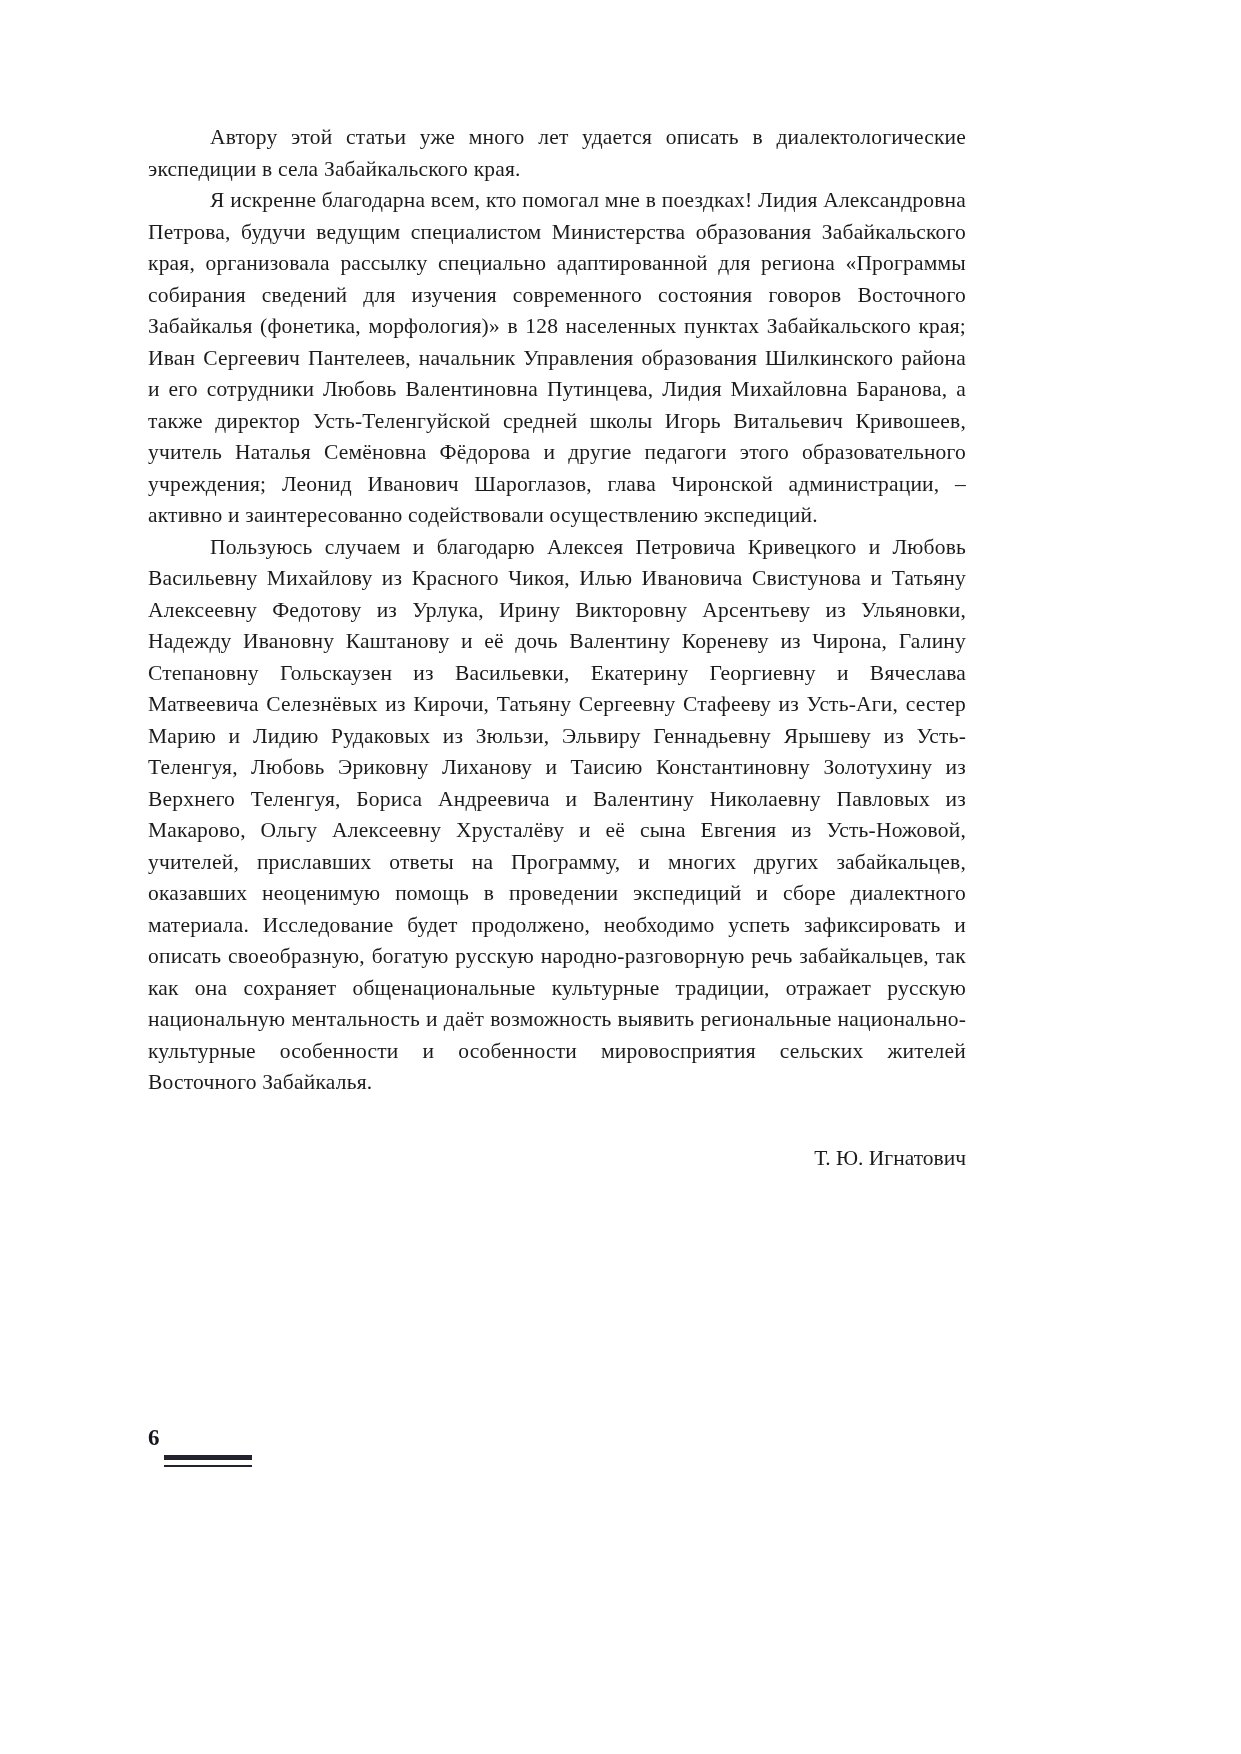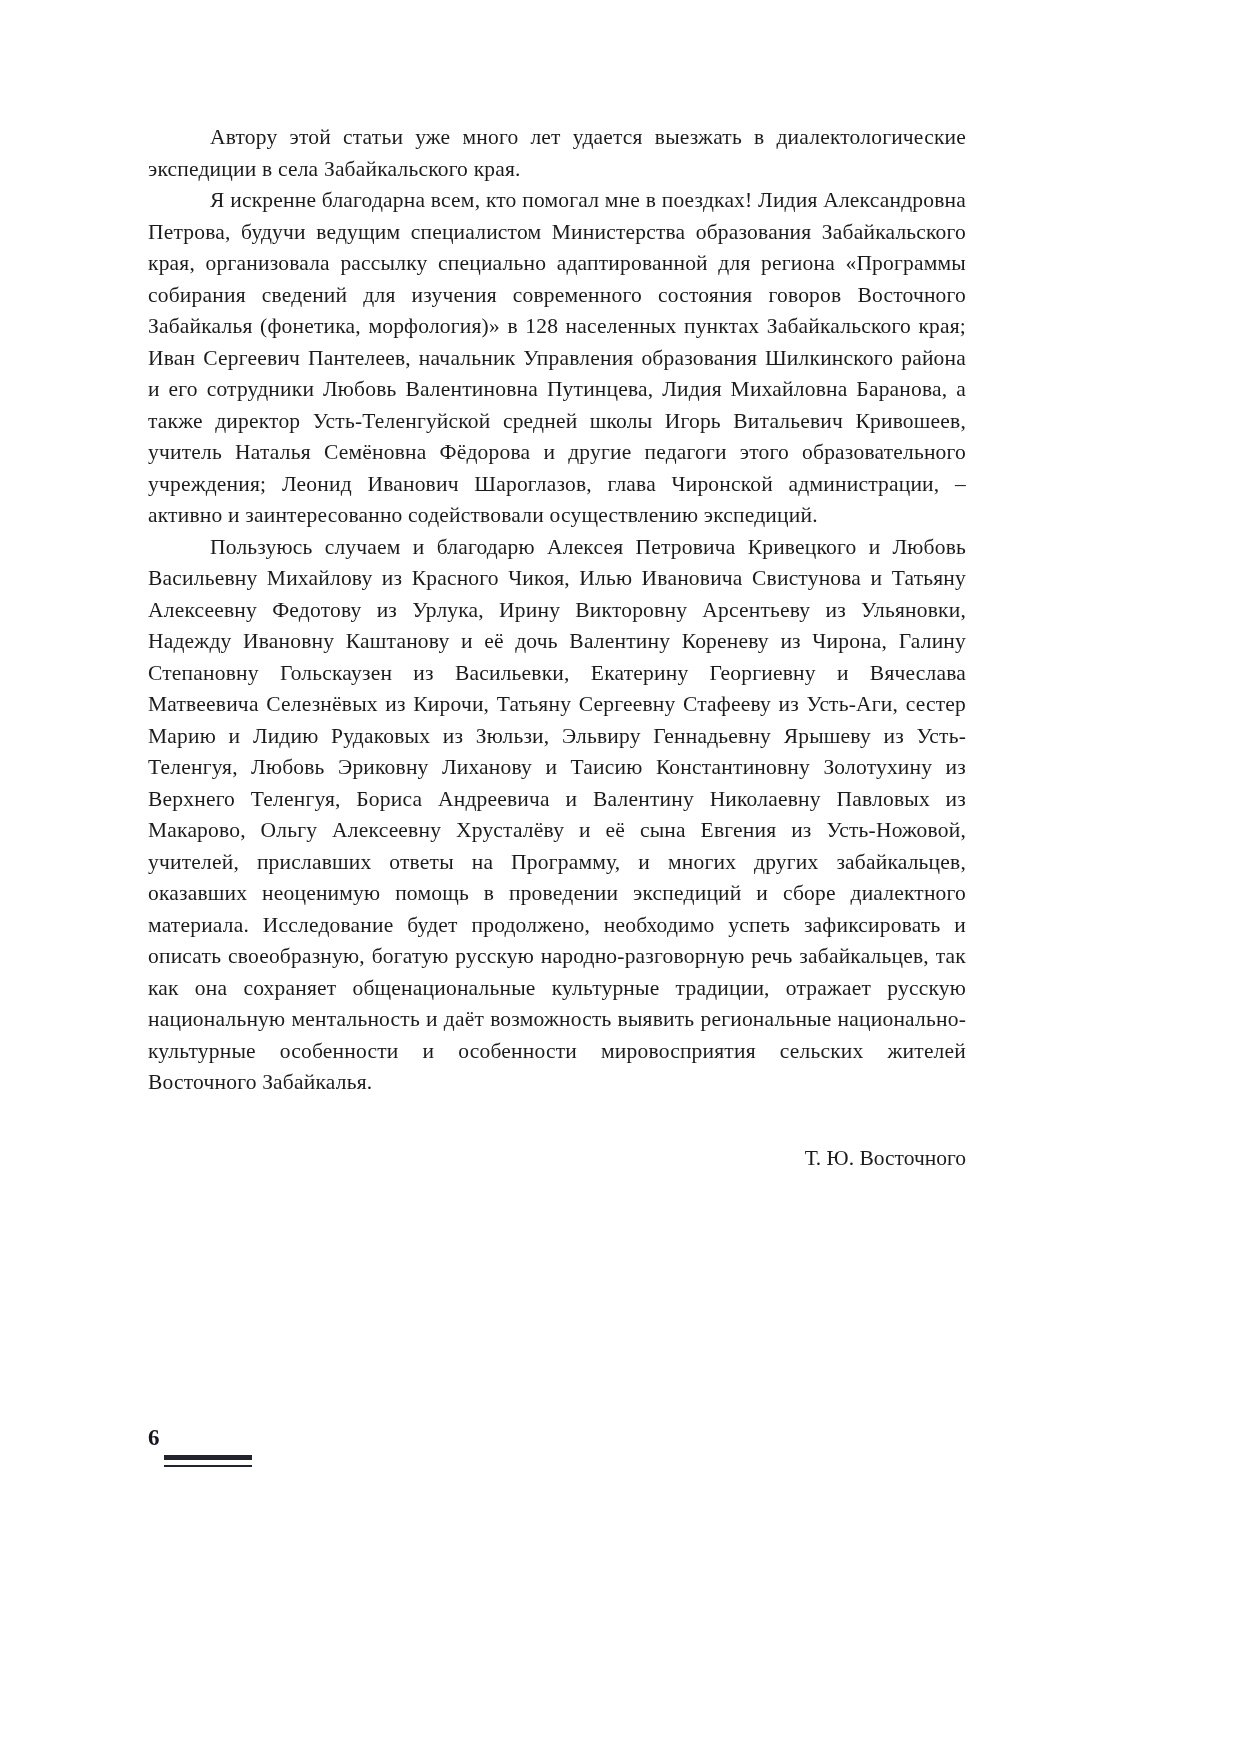--- a/index.html
+++ b/index.html
@@ -55,22 +55,22 @@
     height: 5px;
     border-top: 5px solid #23232e;
     border-bottom: 2px solid #23232e;
   }
 </style>
 </head>
 <body>
 
 <div class="page">
   <div class="text-block">
-    <p class="para">Автору этой статьи уже много лет удается выезжать в диалектологические экспедиции в села Забайкальского края.</p>
+    <p class="para">Автору этой статьи уже много лет удается описать в диалектологические экспедиции в села Забайкальского края.</p>
     <p class="para">Я искренне благодарна всем, кто помогал мне в поездках! Лидия Александровна Петрова, будучи ведущим специалистом Министерства образования Забайкальского края, организовала рассылку специально адаптированной для региона «Программы собирания сведений для изучения современного состояния говоров Восточного Забайкалья (фонетика, морфология)» в 128 населенных пунктах Забайкальского края; Иван Сергеевич Пантелеев, начальник Управления образования Шилкинского района и его сотрудники Любовь Валентиновна Путинцева, Лидия Михайловна Баранова, а также директор Усть-Теленгуйской средней школы Игорь Витальевич Кривошеев, учитель Наталья Семёновна Фёдорова и другие педагоги этого образовательного учреждения; Леонид Иванович Шароглазов, глава Чиронской администрации, – активно и заинтересованно содействовали осуществлению экспедиций.</p>
     <p class="para">Пользуюсь случаем и благодарю Алексея Петровича Кривецкого и Любовь Васильевну Михайлову из Красного Чикоя, Илью Ивановича Свистунова и Татьяну Алексеевну Федотову из Урлука, Ирину Викторовну Арсентьеву из Ульяновки, Надежду Ивановну Каштанову и её дочь Валентину Кореневу из Чирона, Галину Степановну Гольскаузен из Васильевки, Екатерину Георгиевну и Вячеслава Матвеевича Селезнёвых из Кирочи, Татьяну Сергеевну Стафееву из Усть-Аги, сестер Марию и Лидию Рудаковых из Зюльзи, Эльвиру Геннадьевну Ярышеву из Усть-Теленгуя, Любовь Эриковну Лиханову и Таисию Константиновну Золотухину из Верхнего Теленгуя, Бориса Андреевича и Валентину Николаевну Павловых из Макарово, Ольгу Алексеевну Хрусталёву и её сына Евгения из Усть-Ножовой, учителей, приславших ответы на Программу, и многих других забайкальцев, оказавших неоценимую помощь в проведении экспедиций и сборе диалектного материала. Исследование будет продолжено, необходимо успеть зафиксировать и описать своеобразную, богатую русскую народно-разговорную речь забайкальцев, так как она сохраняет общенациональные культурные традиции, отражает русскую национальную ментальность и даёт возможность выявить региональные национально-культурные особенности и особенности мировосприятия сельских жителей Восточного Забайкалья.</p>
-    <p class="signature">Т. Ю. Восточного</p>
+    <p class="signature">Т. Ю. Игнатович</p>
   </div>
   <div class="footer">
     <div class="page-number">6</div>
     <div class="footer-rule"></div>
   </div>
 </div>
 
 </body></html>

